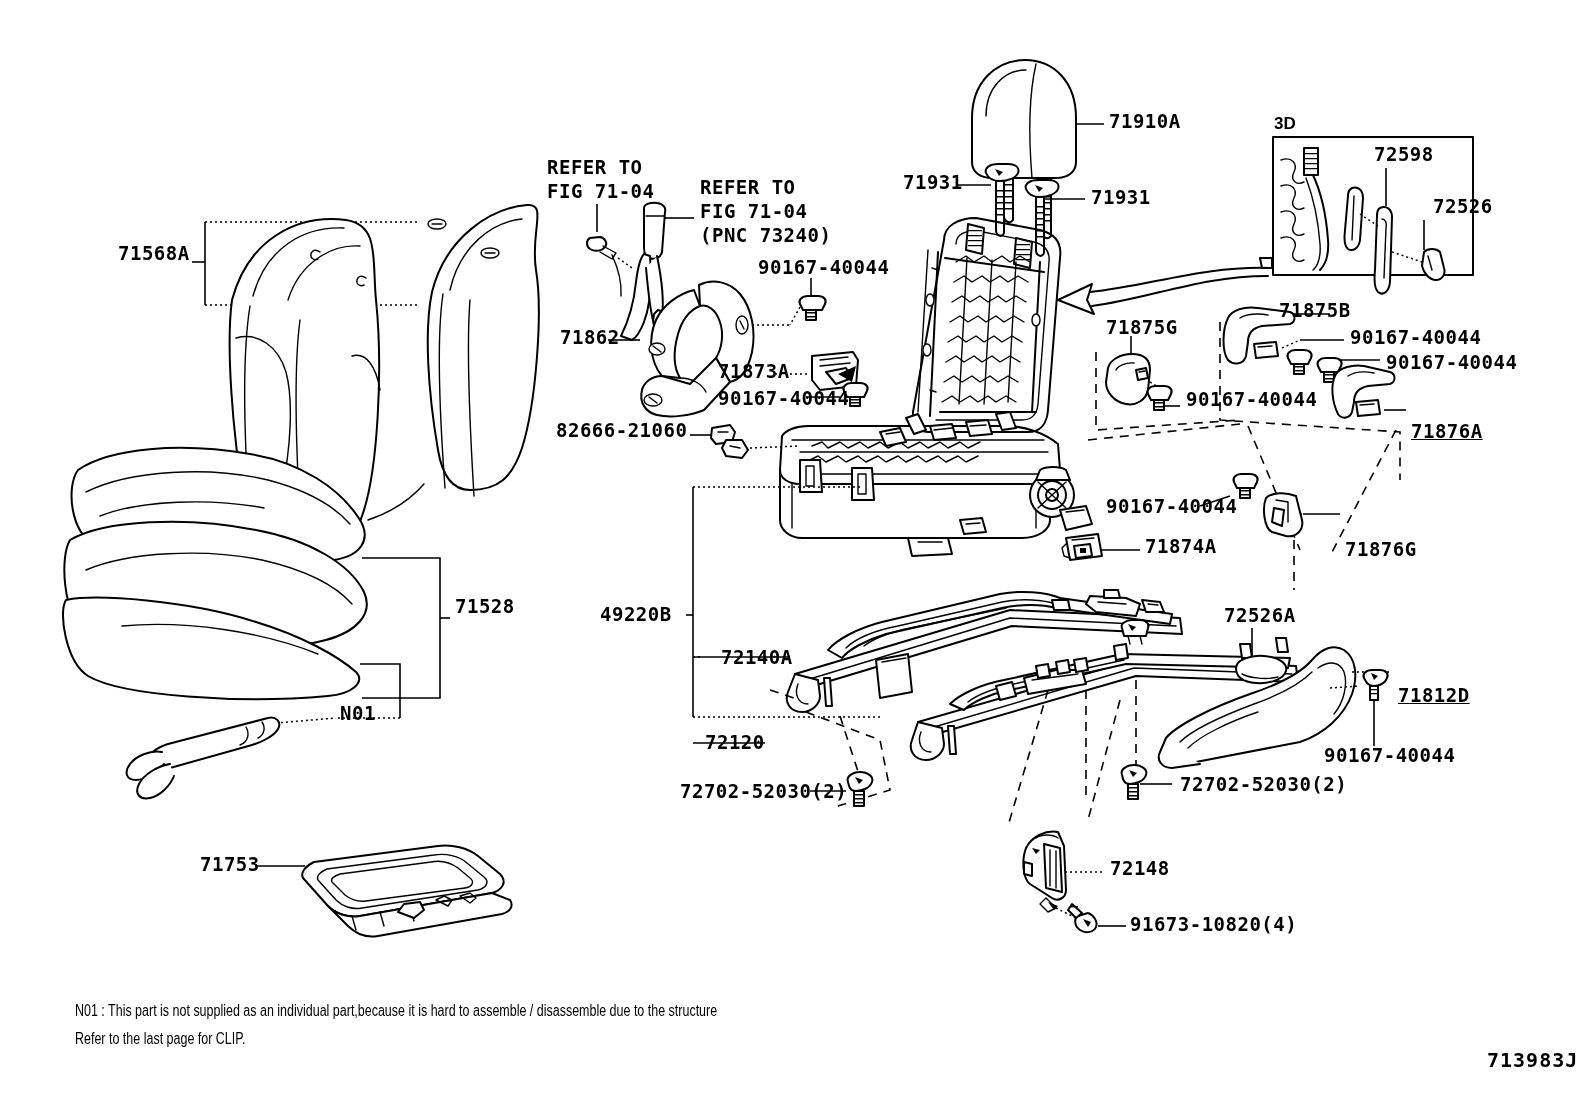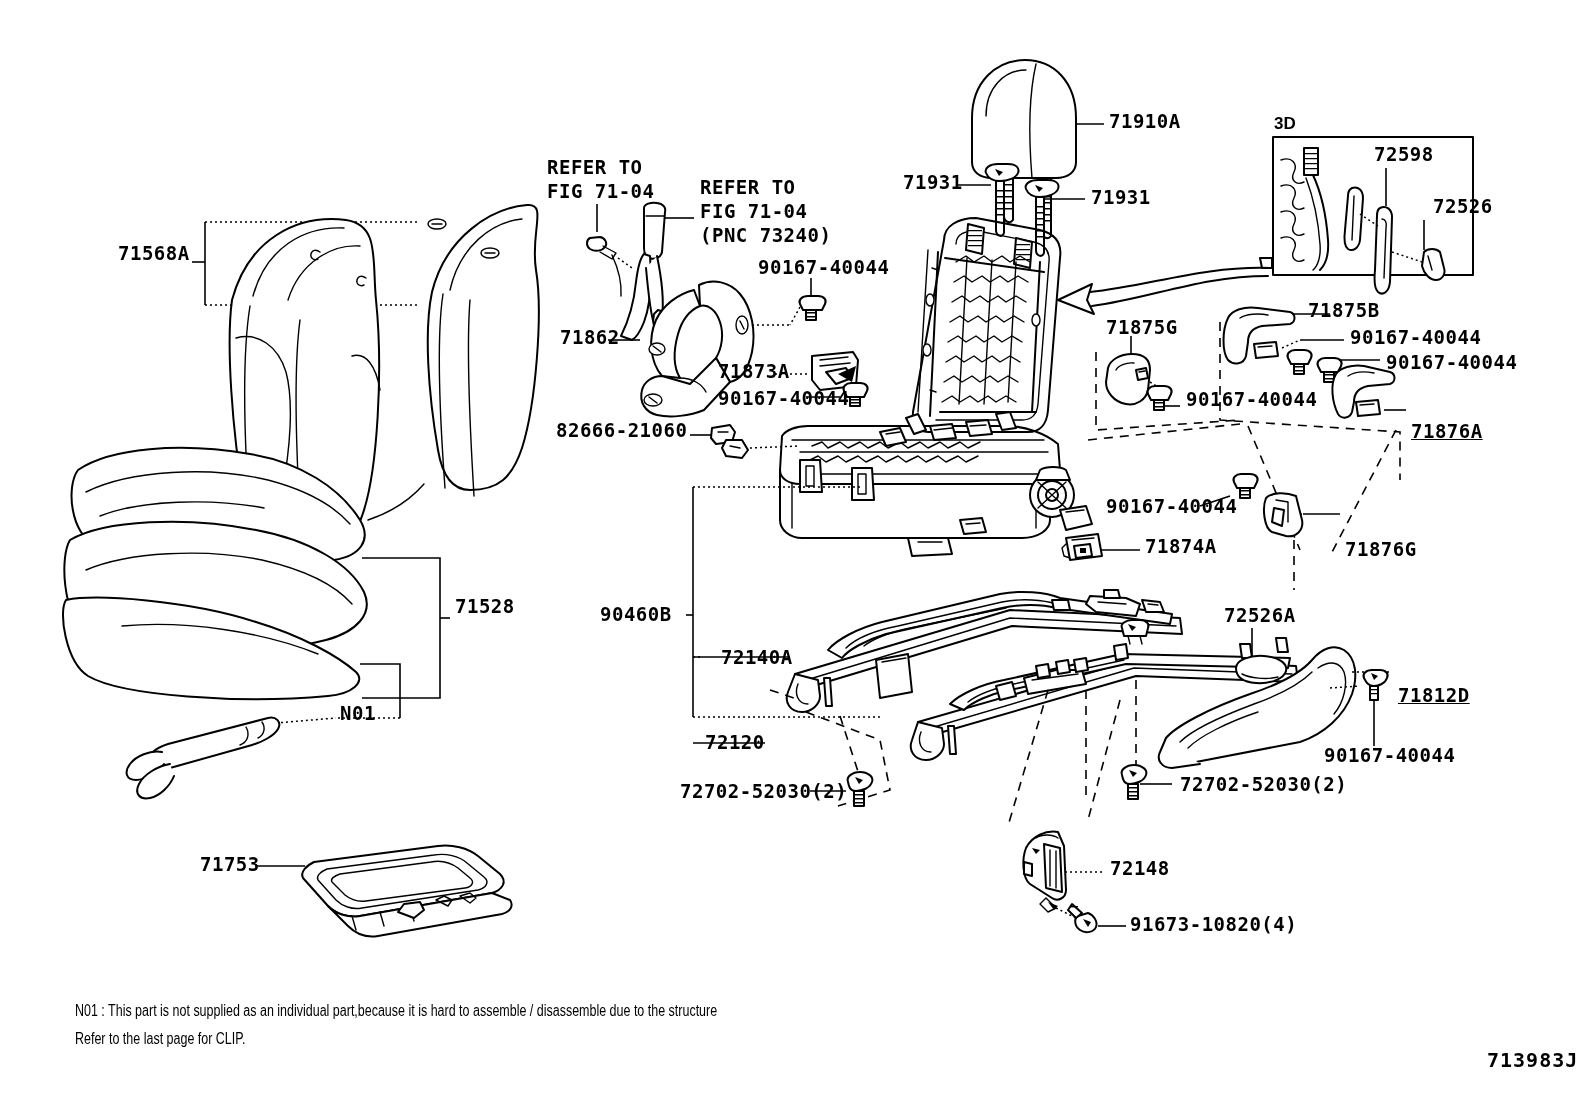--- a/index.html
+++ b/index.html
@@ -582,31 +582,31 @@
   <div class="lbl" style="left:718px; top:389px;">90167-40044</div>
   <div class="lbl" style="left:556px; top:421px;">82666-21060</div>
 
   <div class="lbl" style="left:1109px; top:112px;">71910A</div>
   <div class="lbl" style="left:903px; top:173px;">71931</div>
   <div class="lbl" style="left:1091px; top:188px;">71931</div>
 
   <div class="lbl" style="left:1374px; top:145px;">72598</div>
   <div class="lbl" style="left:1398px; top:197px;margin-left:35px;">72526</div>
 
-  <div class="lbl" style="left:1308px; top:301px;">71875B</div>
+  <div class="lbl" style="left:1279px; top:301px;">71875B</div>
   <div class="lbl" style="left:1350px; top:328px;">90167-40044</div>
   <div class="lbl" style="left:1386px; top:353px;">90167-40044</div>
   <div class="lbl" style="left:1106px; top:318px;">71875G</div>
   <div class="lbl" style="left:1186px; top:390px;">90167-40044</div>
   <div class="lbl" style="left:1411px; top:422px;text-decoration:underline;">71876A</div>
   <div class="lbl" style="left:1106px; top:497px;">90167-40044</div>
   <div class="lbl" style="left:1345px; top:503px;margin-top:37px;">71876G</div>
   <div class="lbl" style="left:1145px; top:537px;">71874A</div>
 
-  <div class="lbl" style="left:600px; top:605px;">90460B</div>
+  <div class="lbl" style="left:600px; top:605px;">49220B</div>
   <div class="lbl" style="left:705px; top:648px;margin-left:16px;">72140A</div>
   <div class="lbl" style="left:705px; top:733px;">72120</div>
   <div class="lbl" style="left:680px; top:782px;">72702-52030(2)</div>
   <div class="lbl" style="left:1180px; top:775px;">72702-52030(2)</div>
 
   <div class="lbl" style="left:1224px; top:606px;">72526A</div>
   <div class="lbl" style="left:1398px; top:686px;text-decoration:underline;">71812D</div>
   <div class="lbl" style="left:1324px; top:746px;">90167-40044</div>
   <div class="lbl" style="left:1110px; top:859px;">72148</div>
   <div class="lbl" style="left:1130px; top:915px;">91673-10820(4)</div>

